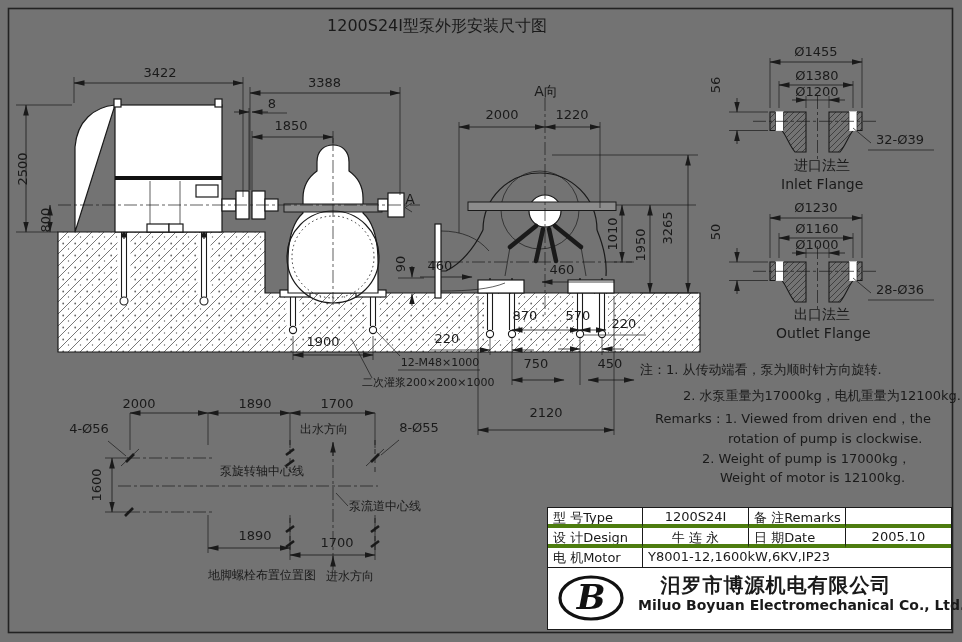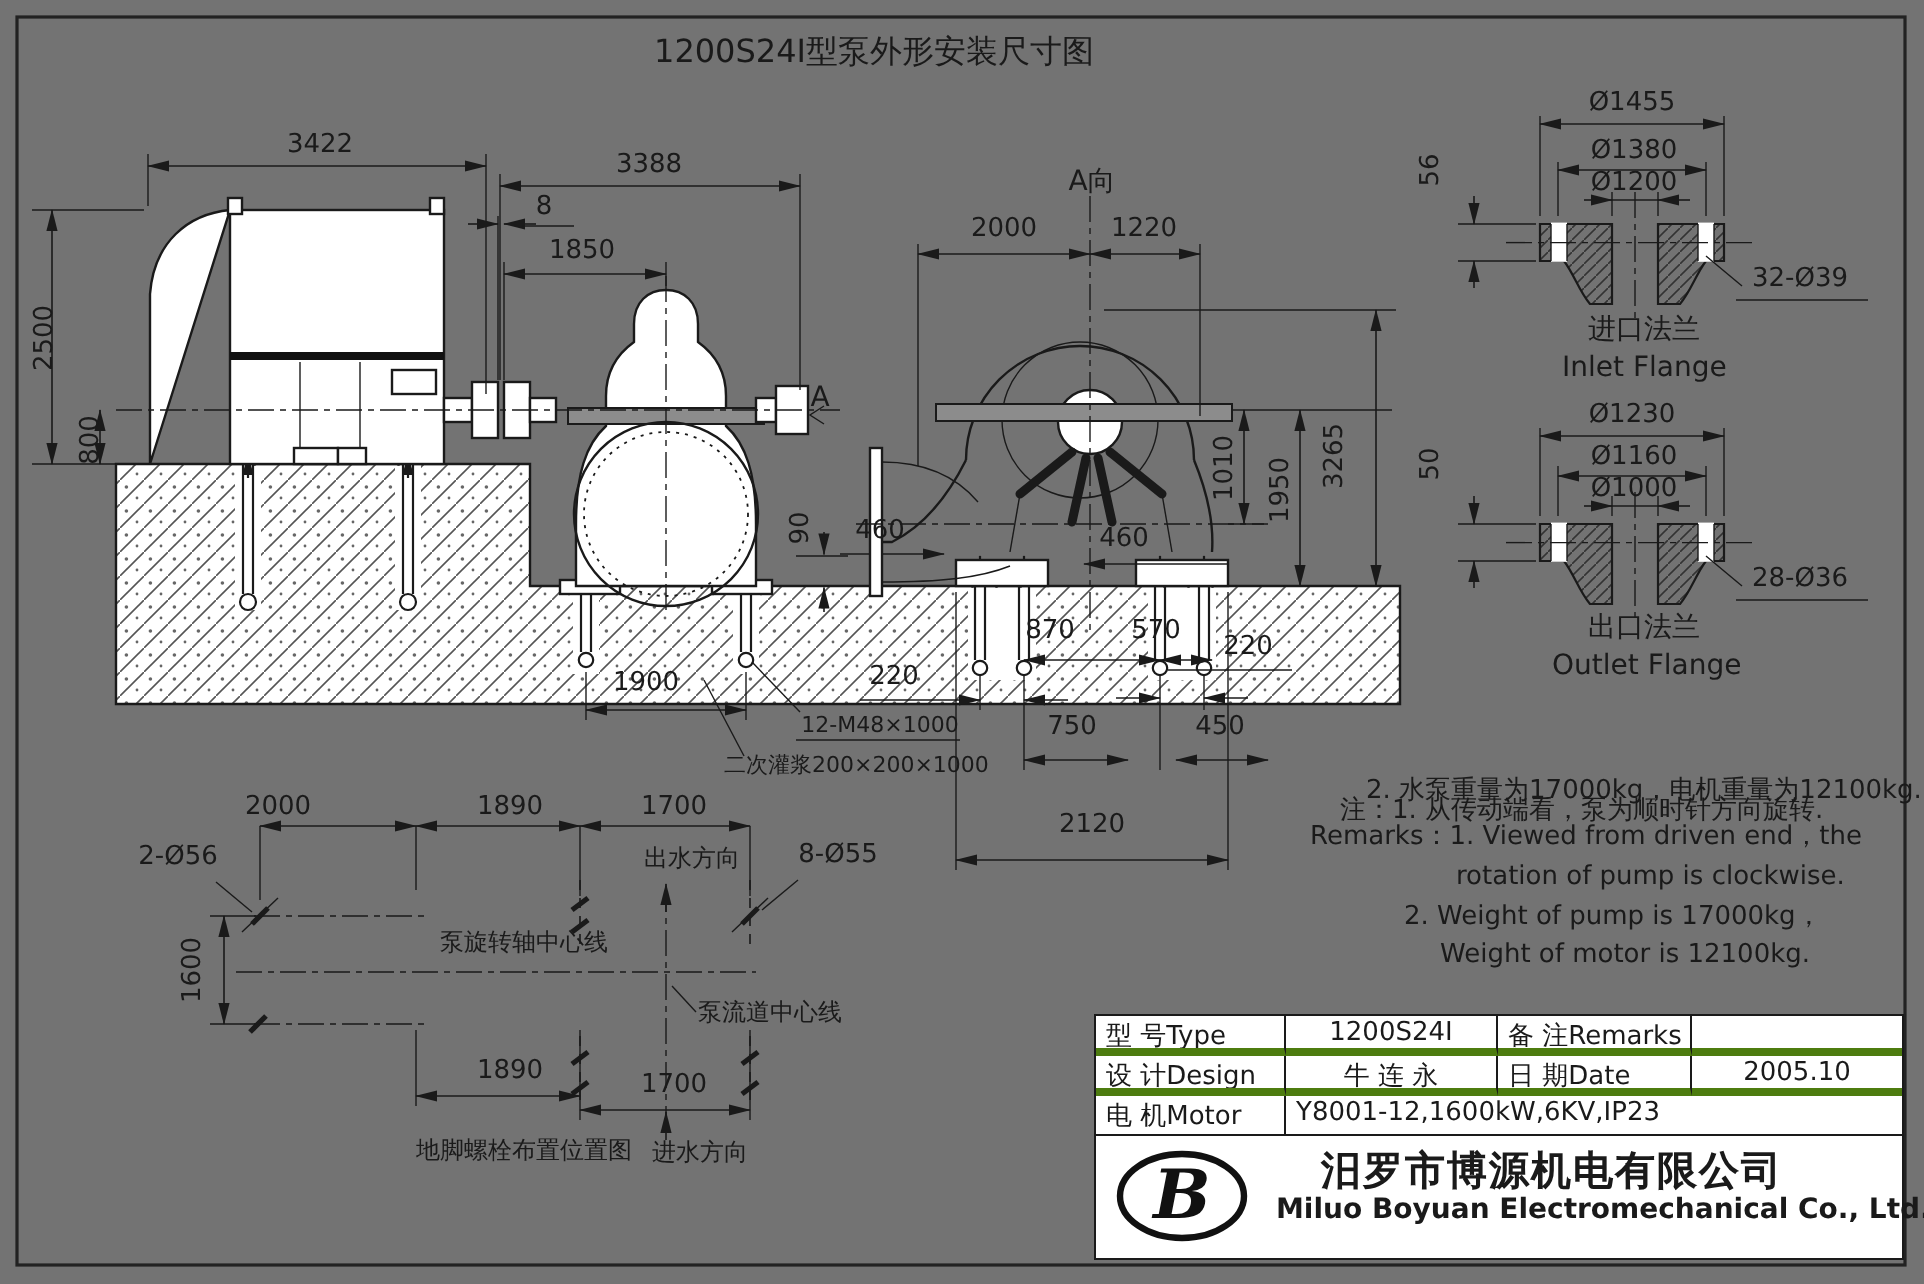--- a/index.html
+++ b/index.html
@@ -337,32 +337,32 @@
 <div class="lb s14" style="left:781px;top:176px;width:82px;">Inlet Flange</div>
 
 <div class="lb" style="left:785px;top:201px;width:62px;">Ø1230</div>
 <div class="lb" style="left:788px;top:222px;width:58px;">Ø1160</div>
 <div class="lb" style="left:788px;top:238px;width:58px;">Ø1000</div>
 <div class="lb v" style="left:703px;top:225px;width:26px;height:14px;">50</div>
 <div class="lb" style="left:868px;top:283px;width:64px;">28-Ø36</div>
 <div class="lb s14" style="left:794px;top:306px;width:56px;">出口法兰</div>
 <div class="lb s14" style="left:776px;top:325px;width:92px;">Outlet Flange</div>
 
-<div class="lb l" style="left:670px;top:363px;width:260px;margin-top:36px;">注：1. 从传动端看，泵为顺时针方向旋转.</div>
+<div class="lb l" style="left:640px;top:363px;width:260px;">注：1. 从传动端看，泵为顺时针方向旋转.</div>
 <div class="lb l" style="left:683px;top:389px;width:255px;">2. 水泵重量为17000kg，电机重量为12100kg.</div>
 <div class="lb l" style="left:655px;top:412px;width:265px;">Remarks：1. Viewed from driven end，the</div>
 <div class="lb l" style="left:728px;top:432px;width:195px;">rotation of pump is  clockwise.</div>
 <div class="lb l" style="left:702px;top:452px;width:210px;">2. Weight of pump is 17000kg，</div>
 <div class="lb l" style="left:720px;top:471px;width:200px;">Weight of motor is 12100kg.</div>
 
 <div class="lb" style="left:116px;top:397px;width:46px;">2000</div>
 <div class="lb" style="left:232px;top:397px;width:46px;">1890</div>
 <div class="lb" style="left:314px;top:397px;width:46px;">1700</div>
-<div class="lb" style="left:64px;top:422px;width:50px;">2-Ø56</div>
-<div class="lb s12" style="left:316px;top:423px;width:60px;font-family:Liberation Serif, serif;">出水方向</div>
+<div class="lb" style="left:64px;top:422px;width:50px;">4-Ø56</div>
+<div class="lb s12" style="left:294px;top:423px;width:60px;font-family:Liberation Serif, serif;">出水方向</div>
 <div class="lb" style="left:394px;top:421px;width:50px;">8-Ø55</div>
 <div class="lb v" style="left:77px;top:478px;width:40px;height:14px;">1600</div>
 <div class="lb s12" style="left:219px;top:465px;width:86px;">泵旋转轴中心线</div>
 <div class="lb s12" style="left:348px;top:500px;width:74px;">泵流道中心线</div>
 <div class="lb" style="left:232px;top:529px;width:46px;">1890</div>
 <div class="lb" style="left:314px;top:536px;width:46px;">1700</div>
 <div class="lb s12" style="left:206px;top:569px;width:112px;">地脚螺栓布置位置图</div>
 <div class="lb s12" style="left:320px;top:570px;width:60px;">进水方向</div>
 
 <div class="tb">

